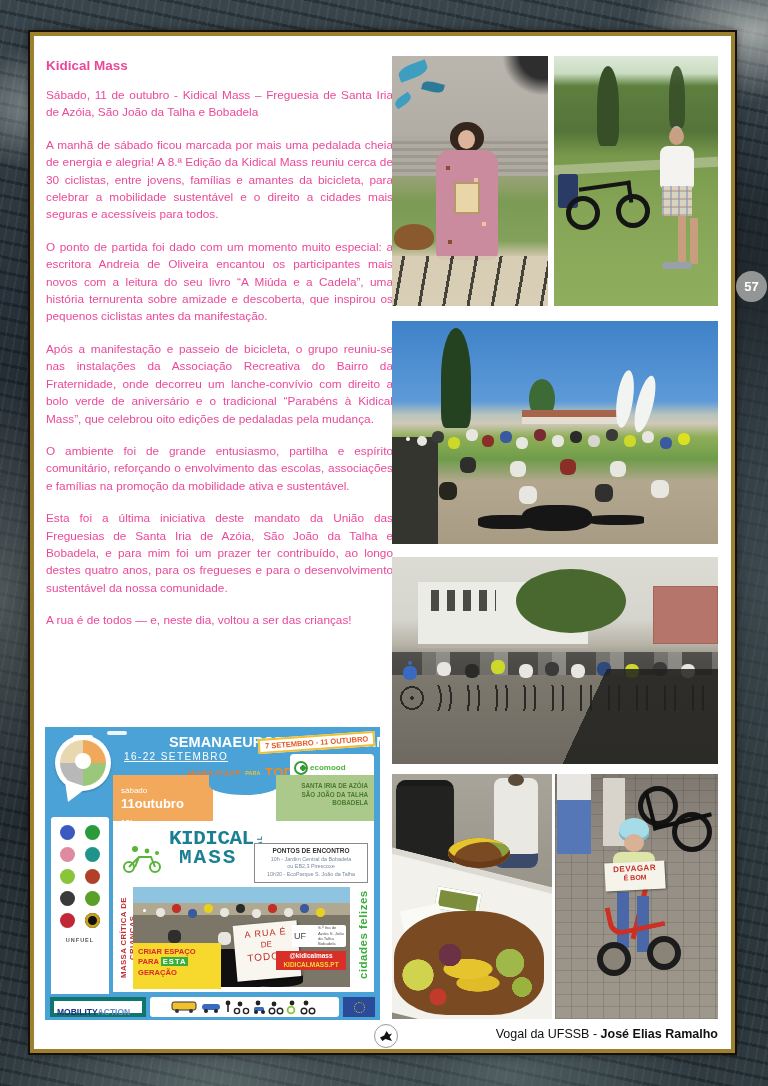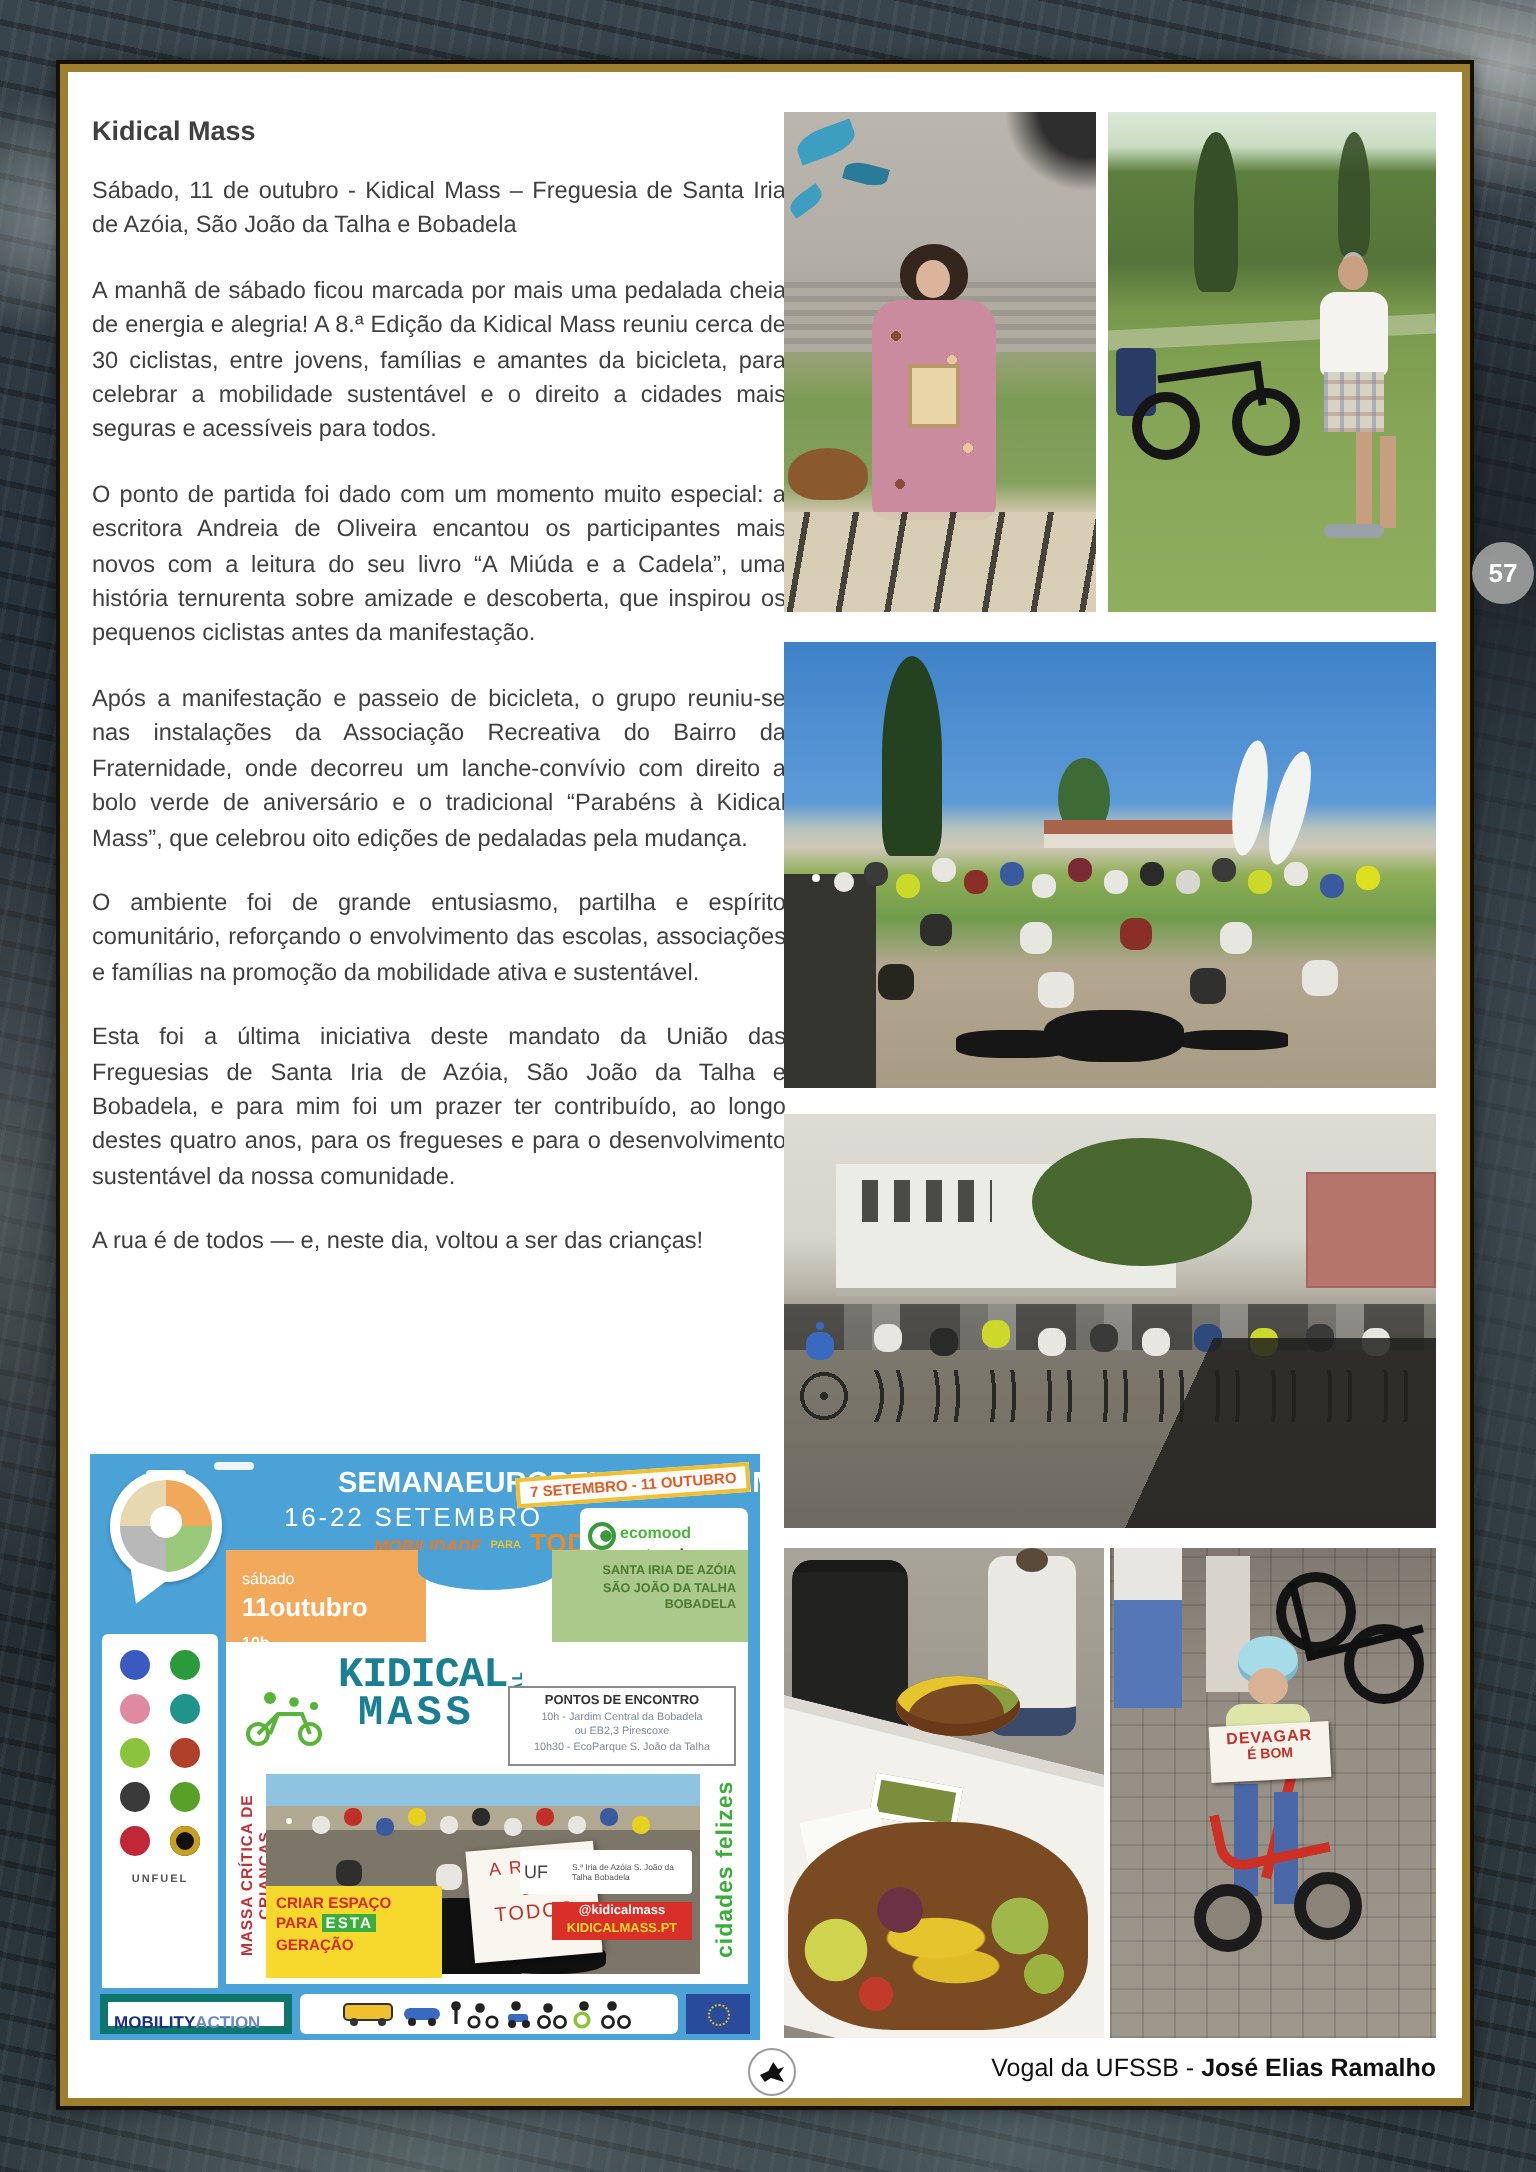--- a/index.html
+++ b/index.html
@@ -30,21 +30,21 @@
   }
 
   .page-number {
     position:absolute; left:736px; top:271px; width:31px; height:31px;
     border-radius:50%; background:rgba(158,158,158,.92);
     color:#fff; font-size:13px; font-weight:bold;
     display:flex; align-items:center; justify-content:center; z-index:5;
   }
 
   
-  .article { position:absolute; left:12px; top:22px; width:347px; color:#404040; }
+  .article { position:absolute; left:12px; top:22px; width:347px; color:#ec4899; }
   .article h1 { font-size:13.5px; font-weight:bold; margin-bottom:14px; }
   .article p { font-size:11.8px; line-height:17.4px; text-align:justify; margin-bottom:15px; }
   .article p.last { margin-bottom:0; text-align:left; }
 
   
   .right-col { position:absolute; left:358px; top:20px; width:326px; }
   .photo { position:relative; overflow:hidden; background:#ccc; }
   .photo-row { display:flex; gap:6px; }
   .row2 { margin-top:10px; gap:3px; }
   .caption { margin-top:8px; text-align:right; font-size:12.5px; color:#111; }
@@ -196,21 +196,21 @@
     box-shadow:0 1px 2px rgba(0,0,0,.25); }
   .p-pin .c .ill { position:absolute; inset:5px; border-radius:50%;
     background:conic-gradient(#f0a85a 0 90deg, #9ac87a 90deg 180deg, #b8b8b8 180deg 270deg, #e8d8b0 270deg 360deg); }
   .p-pin .c .hole { position:absolute; left:20px; top:18px; width:16px; height:16px; border-radius:50%; background:#fff; }
   .p-pin .tail { position:absolute; left:6px; top:48px; width:0; height:0;
     border-left:10px solid transparent; border-right:14px solid transparent; border-top:20px solid #fff; transform:rotate(18deg); }
   .p-cloud { position:absolute; left:62px; top:4px; width:20px; height:4px; border-radius:3px; background:#fff; opacity:.9;
     box-shadow:-34px 4px 0 #fff; }
   .p-title { position:absolute; left:78px; top:7px; color:#fff; font-size:14.5px; letter-spacing:.1px; white-space:nowrap; }
   .p-title .lt { font-weight:700;margin-left:46px; } .p-title .bd { font-weight:800; }
-  .p-dates { position:absolute; left:97px; top:24px; color:#fff; font-size:13px; letter-spacing:1.4px; }
+  .p-dates { position:absolute; left:79px; top:24px; color:#fff; font-size:10px; letter-spacing:1.4px;text-decoration:underline; }
   .p-tagline { position:absolute; left:142px; top:36px; white-space:nowrap; }
   .p-tagline .t1 { color:#f07820; font-weight:800; font-size:8.5px; font-style:italic; }
   .p-tagline .t2 { color:#f0c030; font-weight:700; font-size:5.5px; vertical-align:2px; }
   .p-tagline .t3 { color:#f08a1e; font-weight:800; font-size:13px; letter-spacing:.5px; }
   .p-badge { position:absolute; right:5px; top:8px; transform:rotate(-4deg); background:#fff; border:2px solid #f0c030;
     color:#e55a20; font-size:7.5px; font-weight:800; padding:1px 5px; white-space:nowrap; }
   .p-eco { position:absolute; right:6px; top:27px; width:84px; height:30px; background:#fff; border-radius:4px;
     padding:3px 4px 0 20px; line-height:1.05; }
   .p-eco .dot { position:absolute; left:4px; top:7px; width:14px; height:14px; border-radius:50%; border:2px solid #3a9a3a;
     background:radial-gradient(circle 3px at 7px 5px, #3a9a3a 90%, transparent), #fff; }
@@ -254,21 +254,21 @@
   .p-red { position:absolute; left:6px; top:112px; height:102px; writing-mode:vertical-rl; transform:rotate(180deg);
     color:#c03038; font-size:7.8px; font-weight:800; letter-spacing:.4px; text-align:center; }
   .p-greenv { position:absolute; right:5px; top:104px; height:112px; writing-mode:vertical-rl; transform:rotate(180deg);
     color:#3aae3a; font-size:11.5px; font-weight:800; letter-spacing:.5px; text-align:center; }
   .p-yellow { position:absolute; left:20px; top:168px; width:88px; height:46px; background:#f6d92c; padding:4px 0 0 5px; line-height:1.35; }
   .p-yellow .y { font-size:7.6px; font-weight:800; color:#d82828; display:block; }
   .p-yellow .chip { background:#3aae3a; color:#fff; padding:0 2px; letter-spacing:1px; }
   .p-sign { position:absolute; left:122px; top:148px; width:64px; height:56px; background:#f8f6ee; transform:rotate(-5deg);
     box-shadow:1px 1px 3px rgba(0,0,0,.45); text-align:center; color:#c03028; padding-top:5px; line-height:1.3; }
   .p-sign .g1 { font-size:9px; letter-spacing:1px; } .p-sign .g2 { font-size:8px; } .p-sign .g3 { font-size:10px; letter-spacing:1px; }
-  .p-uf { position:absolute; right:28px; top:150px; width:86px; height:22px; background:#fff; border-radius:2px;
+  .p-uf { position:absolute; right:28px; top:150px; width:54px; height:22px; background:#fff; border-radius:2px;
     display:flex; align-items:center; gap:12px; padding:1px 2px; }
   .p-uf .ufg { font-size:9px; font-weight:300; color:#444; }
   .p-uf .uft { font-size:4.2px; color:#555; line-height:1.3; }
   .p-social { position:absolute; right:28px; top:176px; width:70px; text-align:center; }
   .p-social .s1 { display:block; background:#d83028; color:#fff; font-size:6.5px; font-weight:800; padding:1px 0; }
   .p-social .s2 { display:block; background:#d83028; color:#f6d92c; font-size:6.5px; font-weight:800; padding:1px 0 2px; }
   .p-footer { position:absolute; left:0; right:0; bottom:0; height:26px; background:#4aa2d7;
     display:flex; align-items:center; gap:4px; padding:0 5px; }
   .pf-mob { background:#fff; border:4px solid #0f766e; width:96px; height:20px; padding:1px 3px; line-height:1; }
   .pf-mob .m1 { color:#1a3080; font-weight:800; font-size:8.5px; }

